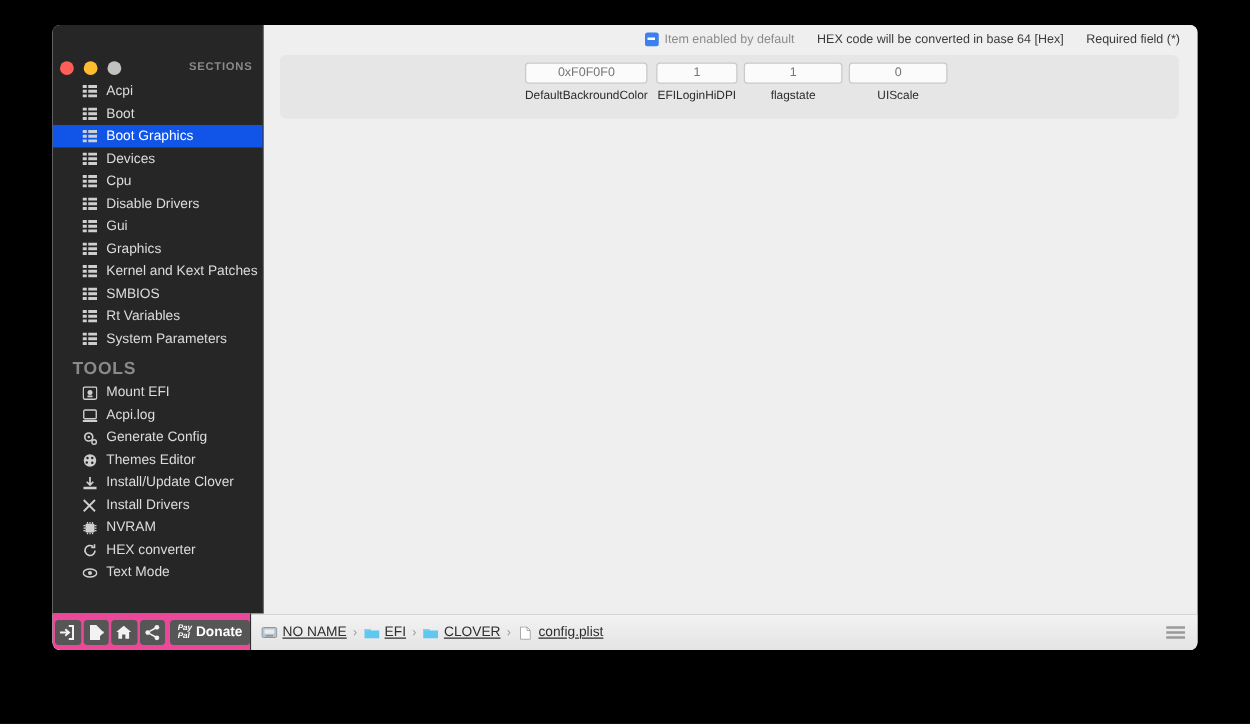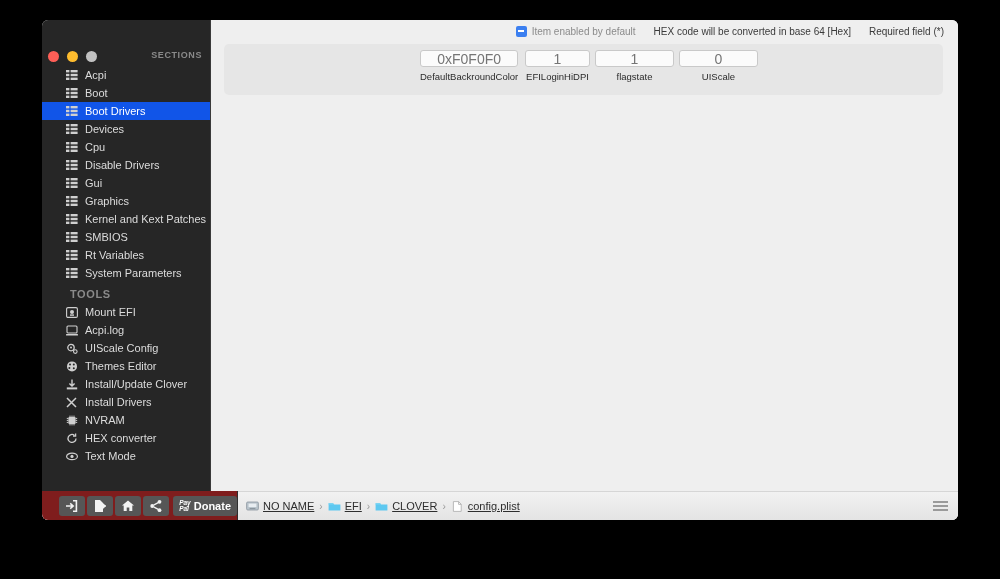--- a/index.html
+++ b/index.html
@@ -48,24 +48,24 @@
   .light.min { background: #febc2e; }
   .light.zoom { background: #c1c1c1; }
   #sections-label {
     position: absolute; right: 8px; top: 4px;
     font-size: 9px; font-weight: bold;
     letter-spacing: 0.6px;
     color: #8a8a8a;
   }
 
   .group-label {
-    font-size: 11px; font-weight: bold;
+    font-size: 14px; font-weight: bold;
     letter-spacing: 0.6px;
     color: #8a8a8a;
-    padding: 6px 0 3px 28px;
+    padding: 6px 0 3px 16px;
   }
 
   .nav-list { list-style: none; }
   .nav-item {
     display: flex; align-items: center;
     height: 18px;
     padding-left: 24px;
     gap: 7px;
     color: #dcdcdc;
     font-size: 11px;
@@ -126,21 +126,21 @@
     flex-direction: column;
     align-items: center;
   }
   .field-input {
     background: #fbfbfb;
     border: 1px solid #c9c9c9;
     border-radius: 3px;
     height: 17px;
     line-height: 15px;
     text-align: center;
-    font-size: 14px;
+    font-size: 10px;
     color: #b2b2b2;
     font-family: "Liberation Sans", sans-serif;
     padding: 0 3px;
     outline: none;
   }
   .field-label {
     margin-top: 4px;
     font-size: 9.5px;
     color: #2b2b2b;
     white-space: nowrap;
@@ -148,22 +148,22 @@
 
   
   #bottom-bar {
     height: 29px;
     display: flex;
     align-items: stretch;
     flex-shrink: 0;
     background: #ededed;
   }
   #bottom-left {
-    width: 196px;
-    background: #7f1d1d;
+    width: 159px;
+    background: #ec4899;
     display: flex;
     align-items: center;
     flex-shrink: 0;
     border-right: 1px solid #2e2e2e;
     justify-content: flex-end;
   }
   .tool-btn {
     width: 26px; height: 20px;
     margin-left: 2px;
     background: #565656;
@@ -261,21 +261,21 @@
             <span class="nav-icon">
               <svg width="12" height="10" viewBox="0 0 12 10">
         <rect x="0" y="0" width="3.4" height="2.4" fill="#cfcfcf"></rect>
                 <rect x="4.6" y="0" width="7" height="2.4" fill="#cfcfcf"></rect>
         <rect x="0" y="3.8" width="3.4" height="2.4" fill="#cfcfcf"></rect>
                 <rect x="4.6" y="3.8" width="7" height="2.4" fill="#cfcfcf"></rect>
         <rect x="0" y="7.6" width="3.4" height="2.4" fill="#cfcfcf"></rect>
                 <rect x="4.6" y="7.6" width="7" height="2.4" fill="#cfcfcf"></rect>
               </svg>
             </span>
-            <span>Boot Drivers</span>
+            <span>Boot Graphics</span>
           </li>
           <li class="nav-item">
             <span class="nav-icon">
               <svg width="12" height="10" viewBox="0 0 12 10">
         <rect x="0" y="0" width="3.4" height="2.4" fill="#cfcfcf"></rect>
                 <rect x="4.6" y="0" width="7" height="2.4" fill="#cfcfcf"></rect>
         <rect x="0" y="3.8" width="3.4" height="2.4" fill="#cfcfcf"></rect>
                 <rect x="4.6" y="3.8" width="7" height="2.4" fill="#cfcfcf"></rect>
         <rect x="0" y="7.6" width="3.4" height="2.4" fill="#cfcfcf"></rect>
                 <rect x="4.6" y="7.6" width="7" height="2.4" fill="#cfcfcf"></rect>
@@ -412,21 +412,21 @@
             <span>Acpi.log</span>
           </li>
           <li class="nav-item">
             <span class="nav-icon">
               <svg width="12" height="11" viewBox="0 0 12 11">
                 <circle cx="5" cy="4.6" r="3.2" fill="none" stroke="#cfcfcf" stroke-width="1.3"></circle>
                 <circle cx="5" cy="4.6" r="1" fill="#cfcfcf"></circle>
                 <circle cx="9.3" cy="8.6" r="1.8" fill="none" stroke="#cfcfcf" stroke-width="1.1"></circle>
               </svg>
             </span>
-            <span>UIScale Config</span>
+            <span>Generate Config</span>
           </li>
           <li class="nav-item">
             <span class="nav-icon">
               <svg width="12" height="11" viewBox="0 0 12 11">
                 <circle cx="6" cy="5.4" r="5" fill="#cfcfcf"></circle>
                 <circle cx="4" cy="3.4" r="1" fill="#262626"></circle>
                 <circle cx="7.8" cy="3.4" r="1" fill="#262626"></circle>
                 <circle cx="3.4" cy="7" r="1" fill="#262626"></circle>
                 <circle cx="7.8" cy="7.2" r="1" fill="#262626"></circle>
               </svg>

